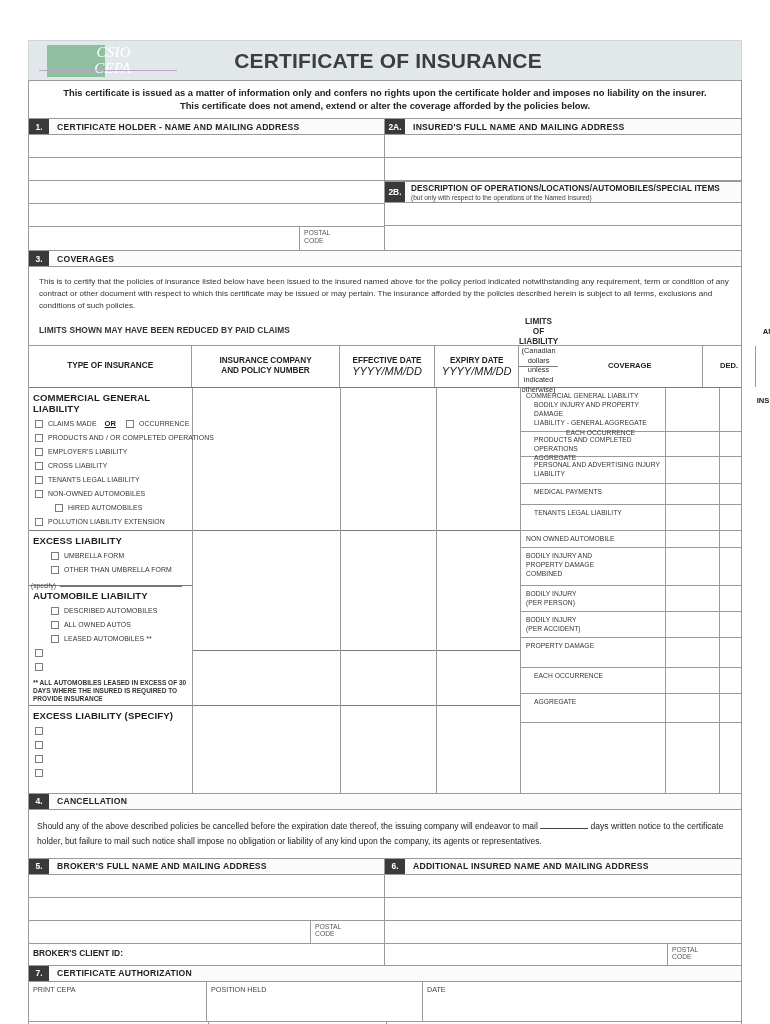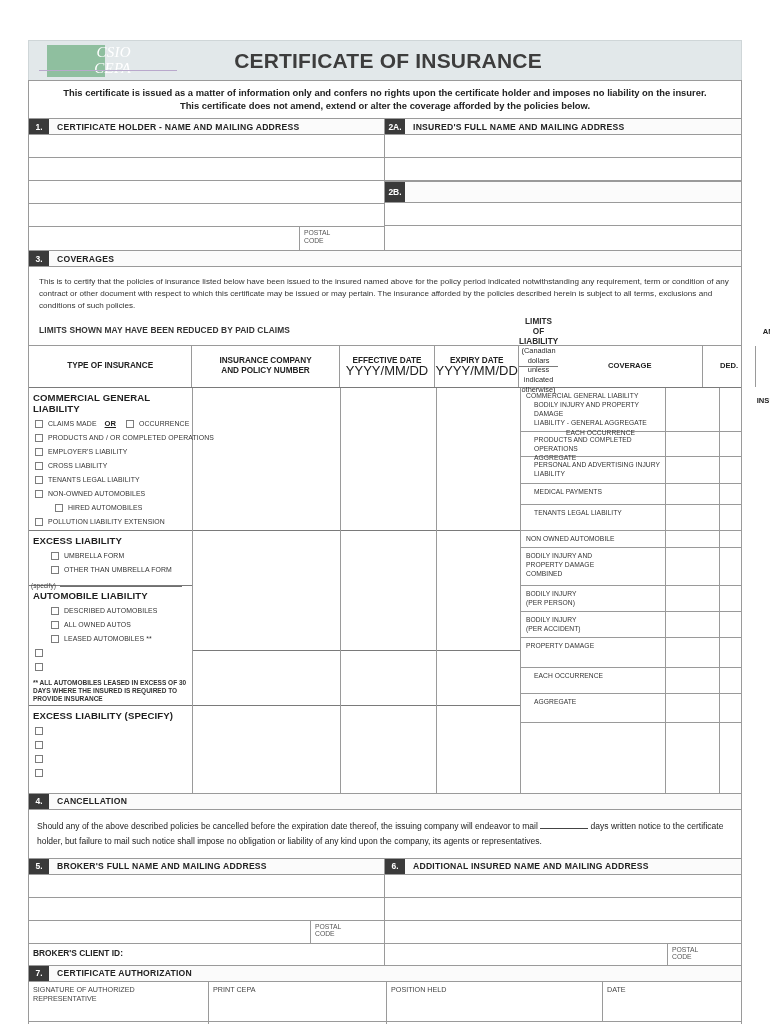--- a/index.html
+++ b/index.html
@@ -91,21 +91,21 @@
 
   
   .ctable { border:1px solid #9a9a9a; border-top:none; display:flex; flex-direction:column; }
   .thead { display:flex; height:42px; border-bottom:1px solid #7a7a7a; }
   .th {
     display:flex; flex-direction:column; align-items:center; justify-content:center;
     text-align:center; font-size:8.2px; font-weight:bold; line-height:10.5px;
     border-right:1px solid #9a9a9a; color:#222;
   }
   .th:last-child { border-right:none;gap:48px; }
-  .th .sub { font-weight:normal; font-size:13px; }
+  .th .sub { font-weight:normal; font-size:11px;font-style:italic; }
   .c1 { width:164px; } .c2 { width:148px; } .c3 { width:96px; }
   .c4 { width:84px; } .c5 { width:145px; } .c6 { width:54px; } .c7 { flex:1 1 auto; }
 
   .lim-group { width:222px; display:flex; flex-direction:row; }
   .lim-top {
     height:21px; display:flex; flex-direction:column; align-items:center;
     justify-content:center; text-align:center; line-height:9.6px;
     border-bottom:1px solid #7a7a7a;
   }
   .lim-top .t1 { font-size:8.2px; font-weight:bold; }
@@ -225,20 +225,24 @@
 
     <div class="tb-right">
       <div class="hdrline">
         <div class="secnum">2A.</div>
         <div class="sectxt">INSURED'S FULL NAME AND MAILING ADDRESS</div>
       </div>
       <div class="blank-line"></div>
       <div class="blank-line"></div>
       <div class="desc-head">
         <div class="secnum">2B.</div>
+        <div class="desc-txt">
+          <div class="desc-t1">DESCRIPTION OF OPERATIONS/LOCATIONS/AUTOMOBILES/SPECIAL ITEMS</div>
+          <div class="desc-t2">(but only with respect to the operations of the Named Insured)</div>
+        </div>
       </div>
       <div class="blank-line"></div>
       <div class="blank-line last" style="height:23px"></div>
     </div>
   </div>
 
   <div class="secbar">
     <div class="secnum">3.</div>
     <div class="sectxt">COVERAGES</div>
   </div>
@@ -541,24 +545,20 @@
       </div>
     </div>
   </div>
 
   <div class="secbar">
     <div class="secnum">7.</div>
     <div class="sectxt">CERTIFICATE AUTHORIZATION</div>
   </div>
   <div class="auth">
     <div class="auth-r1">
-      <div class="acell a1">
-        <div class="lab">SIGNATURE OF AUTHORIZED</div>
-        <div class="lab">REPRESENTATIVE</div>
-      </div>
       <div class="acell a2">
         <div class="lab">PRINT CEPA</div>
       </div>
       <div class="acell a3">
         <div class="lab">POSITION HELD</div>
       </div>
       <div class="acell a4">
         <div class="lab">DATE</div>
       </div>
     </div>

